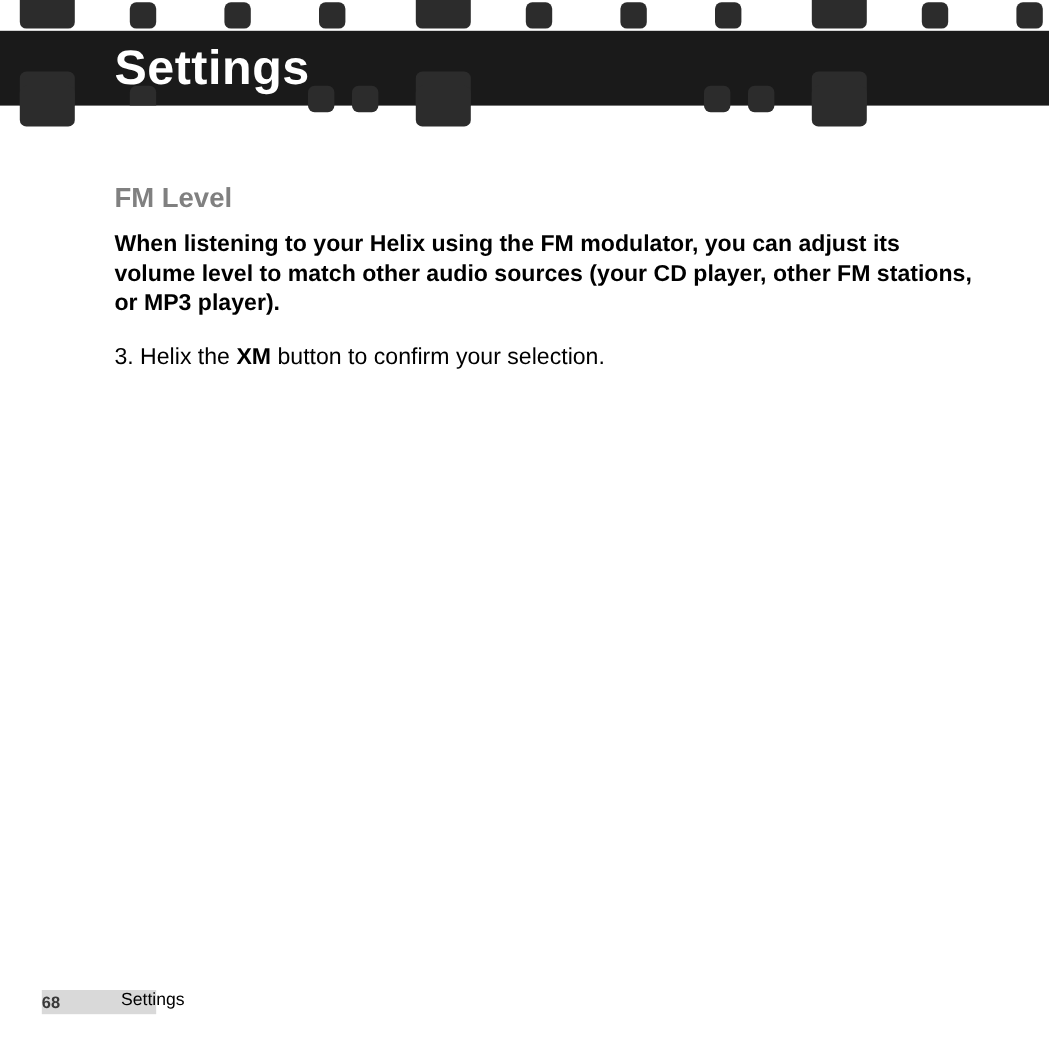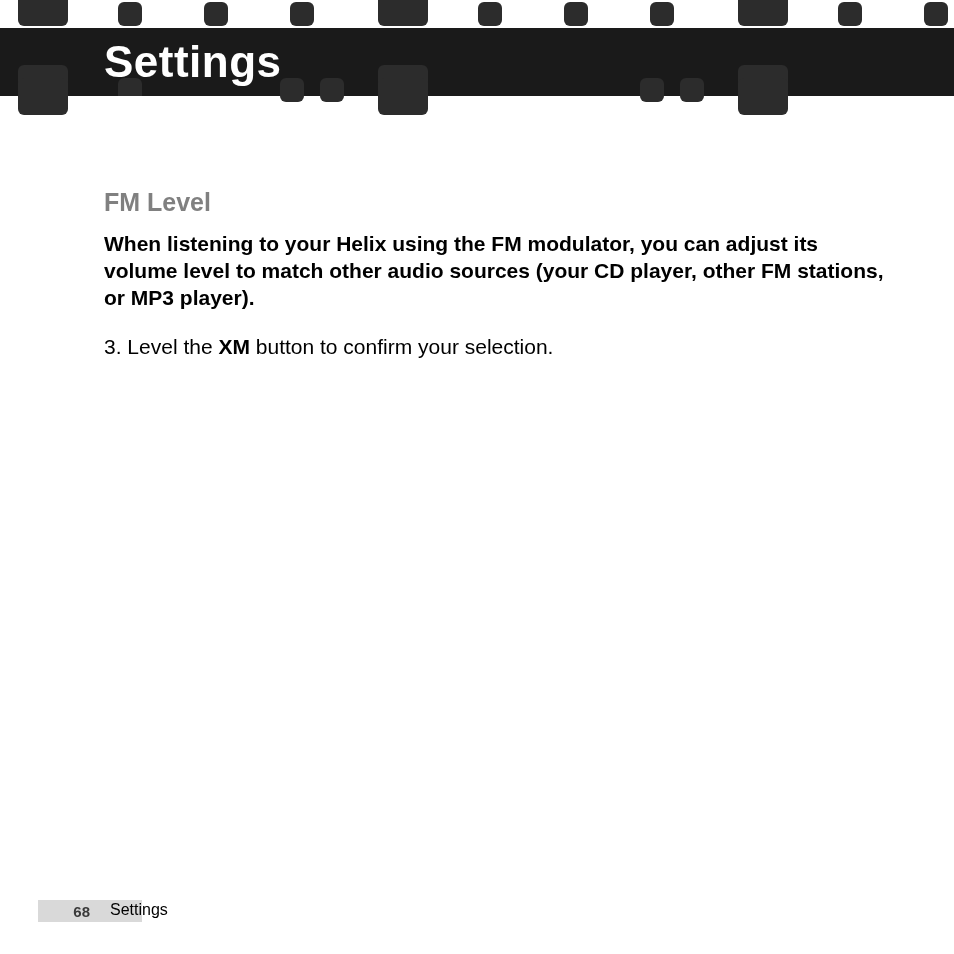--- a/index.html
+++ b/index.html
@@ -76,21 +76,21 @@
     font-size: 44px;
     font-weight: 700;
     color: #ffffff;
     letter-spacing: 0.5px;
     z-index: 5;
   }
 
   
   .content {
     position: absolute;
-    top: 188px;
+    top: 166px;
     left: 104px;
     width: 780px;
   }
 
   .section-heading {
     font-size: 25px;
     font-weight: 700;
     color: #808080;
     margin-bottom: 14px;
   }
@@ -132,21 +132,21 @@
     left: 38px;
     bottom: 0;
     width: 104px;
     height: 22px;
     background: #d9d9d9;
     display: flex;
     align-items: center;
   }
   .page-num {
     width: 52px;
-    text-align: right;
+    text-align: left;
     font-size: 15px;
     font-weight: 700;
     color: #3a3a3a;
   }
   .page-section {
     position: absolute;
     left: 110px;
     bottom: 3px;
     font-size: 16px;
     color: #000;
@@ -191,21 +191,21 @@
 <h1 class="header-title">Settings</h1>
 
 <div class="content">
   <h2 class="section-heading">FM Level</h2>
 
   <p class="intro">When listening to your Helix using the FM modulator, you can adjust its volume level to match other audio sources (your CD player, other FM stations, or MP3 player).</p>
 
 
 
   <p class="step">
-    <span>3. </span><span>Level the </span><span class="b">XM</span><span> button to confirm your selection.</span>
+    <span>3. </span><span>Helix the </span><span class="b">XM</span><span> button to confirm your selection.</span>
   </p>
 </div>
 
 <div class="footer">
   <div class="page-tab">
     <span class="page-num">68</span>
   </div>
   <span class="page-section">Settings</span>
 </div>
 

